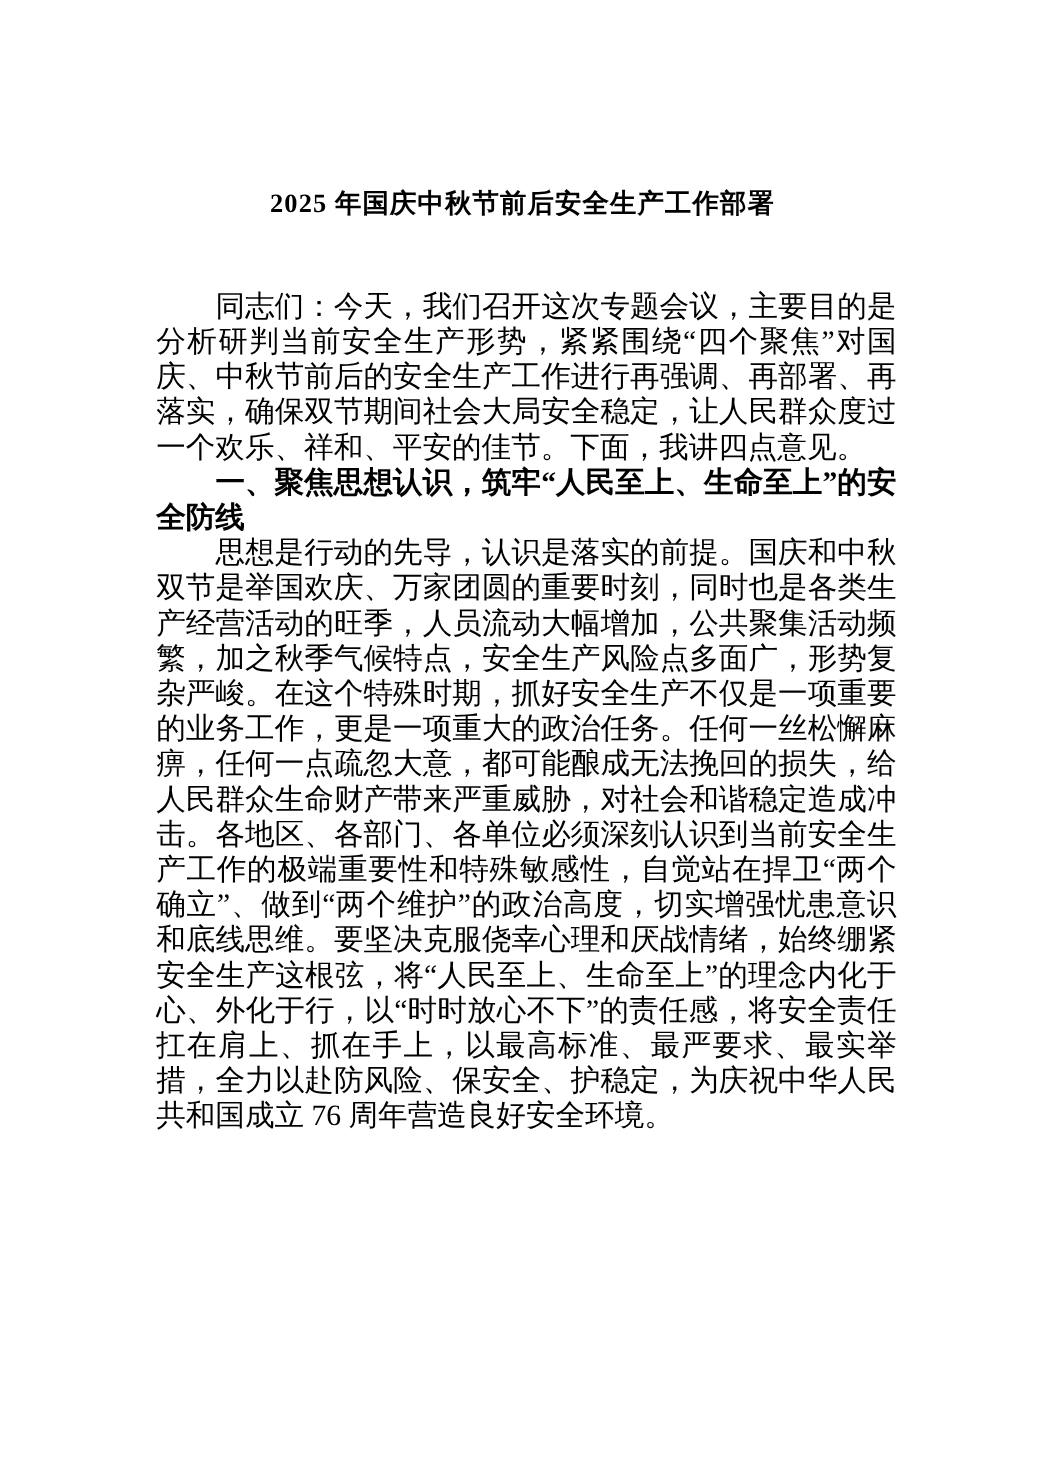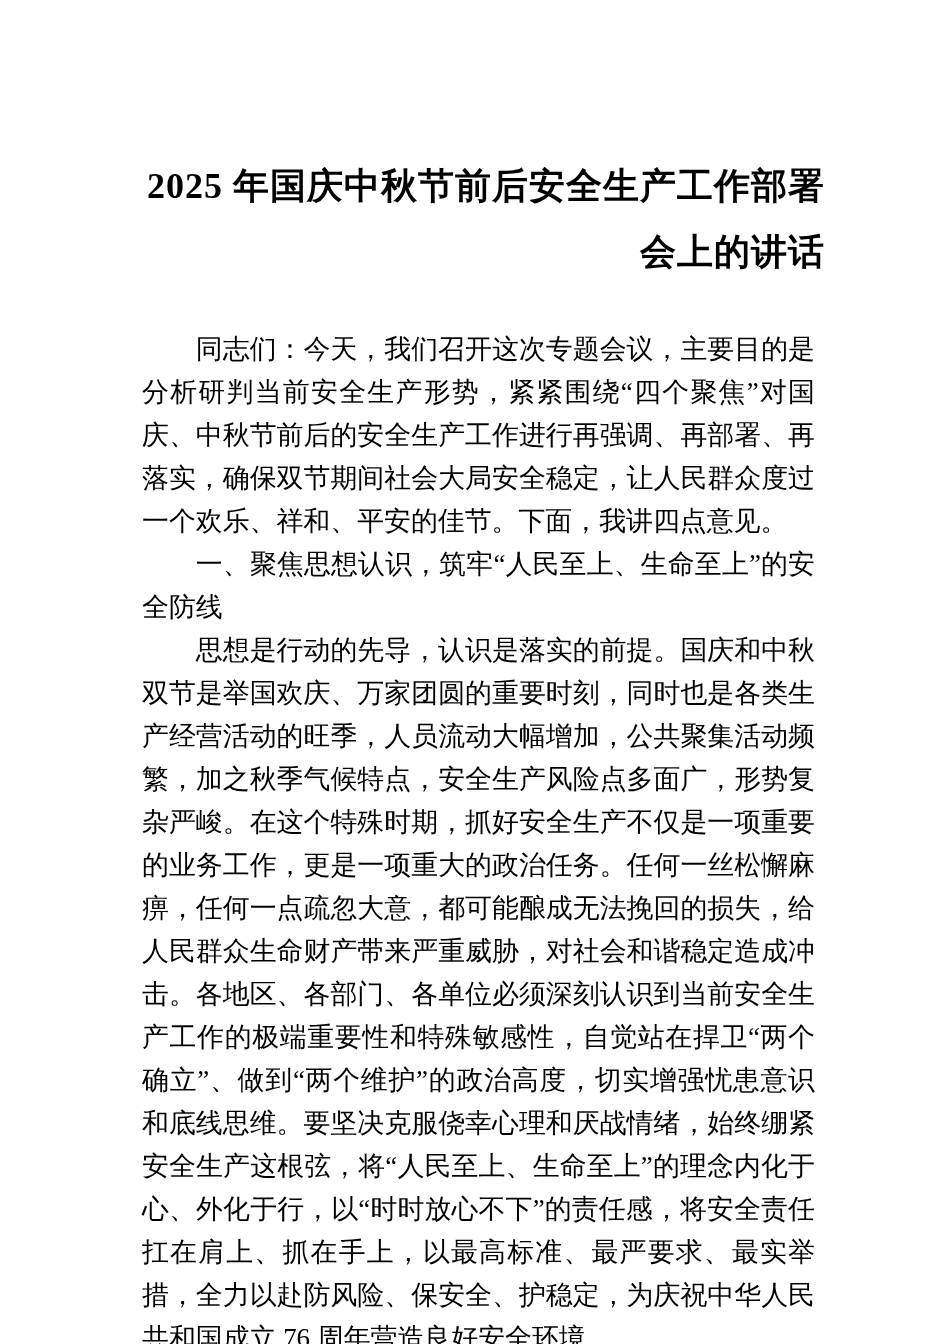--- a/index.html
+++ b/index.html
@@ -12,52 +12,51 @@
     width: 950px;
     height: 1344px;
     background: #ffffff;
     color: #000000;
     overflow: hidden;
     font-family: "Liberation Serif", "DejaVu Serif", serif;
   }
   .doc-title {
     margin: 153px auto 0 auto;
     width: 700px;
-    text-align: right;
+    text-align: center;
     font-weight: bold;
-    font-size: 36px;
+    font-size: 24px;
     line-height: 66px;
     letter-spacing: 1px;
     white-space: nowrap;
   }
   .doc-body {
     margin: 43px 80px 0 142px;
     width: 673px;
     font-size: 26.9px;
-    line-height: 43px;
+    line-height: 32px;
     text-align: justify;
     text-justify: inter-ideograph;
   }
   .doc-body p {
     margin: 0;
     padding: 0;
     text-indent: 2em;
   }
   .doc-body p.heading {
-    font-weight: normal;
+    font-weight: bold;
   }
 </style>
 </head>
 <body>
 
 <div class="page">
 
   <div class="doc-title">
     <div>2025 年国庆中秋节前后安全生产工作部署</div>
-    <div>会上的讲话</div>
   </div>
 
   <div class="doc-body">
     <p class="body">同志们：今天，我们召开这次专题会议，主要目的是分析研判当前安全生产形势，紧紧围绕“四个聚焦”对国庆、中秋节前后的安全生产工作进行再强调、再部署、再落实，确保双节期间社会大局安全稳定，让人民群众度过一个欢乐、祥和、平安的佳节。下面，我讲四点意见。</p>
     <p class="heading">一、聚焦思想认识，筑牢“人民至上、生命至上”的安全防线</p>
     <p class="body">思想是行动的先导，认识是落实的前提。国庆和中秋双节是举国欢庆、万家团圆的重要时刻，同时也是各类生产经营活动的旺季，人员流动大幅增加，公共聚集活动频繁，加之秋季气候特点，安全生产风险点多面广，形势复杂严峻。在这个特殊时期，抓好安全生产不仅是一项重要的业务工作，更是一项重大的政治任务。任何一丝松懈麻痹，任何一点疏忽大意，都可能酿成无法挽回的损失，给人民群众生命财产带来严重威胁，对社会和谐稳定造成冲击。各地区、各部门、各单位必须深刻认识到当前安全生产工作的极端重要性和特殊敏感性，自觉站在捍卫“两个确立”、做到“两个维护”的政治高度，切实增强忧患意识和底线思维。要坚决克服侥幸心理和厌战情绪，始终绷紧安全生产这根弦，将“人民至上、生命至上”的理念内化于心、外化于行，以“时时放心不下”的责任感，将安全责任扛在肩上、抓在手上，以最高标准、最严要求、最实举措，全力以赴防风险、保安全、护稳定，为庆祝中华人民共和国成立 76 周年营造良好安全环境。</p>
   </div>
 
 </div>
 

